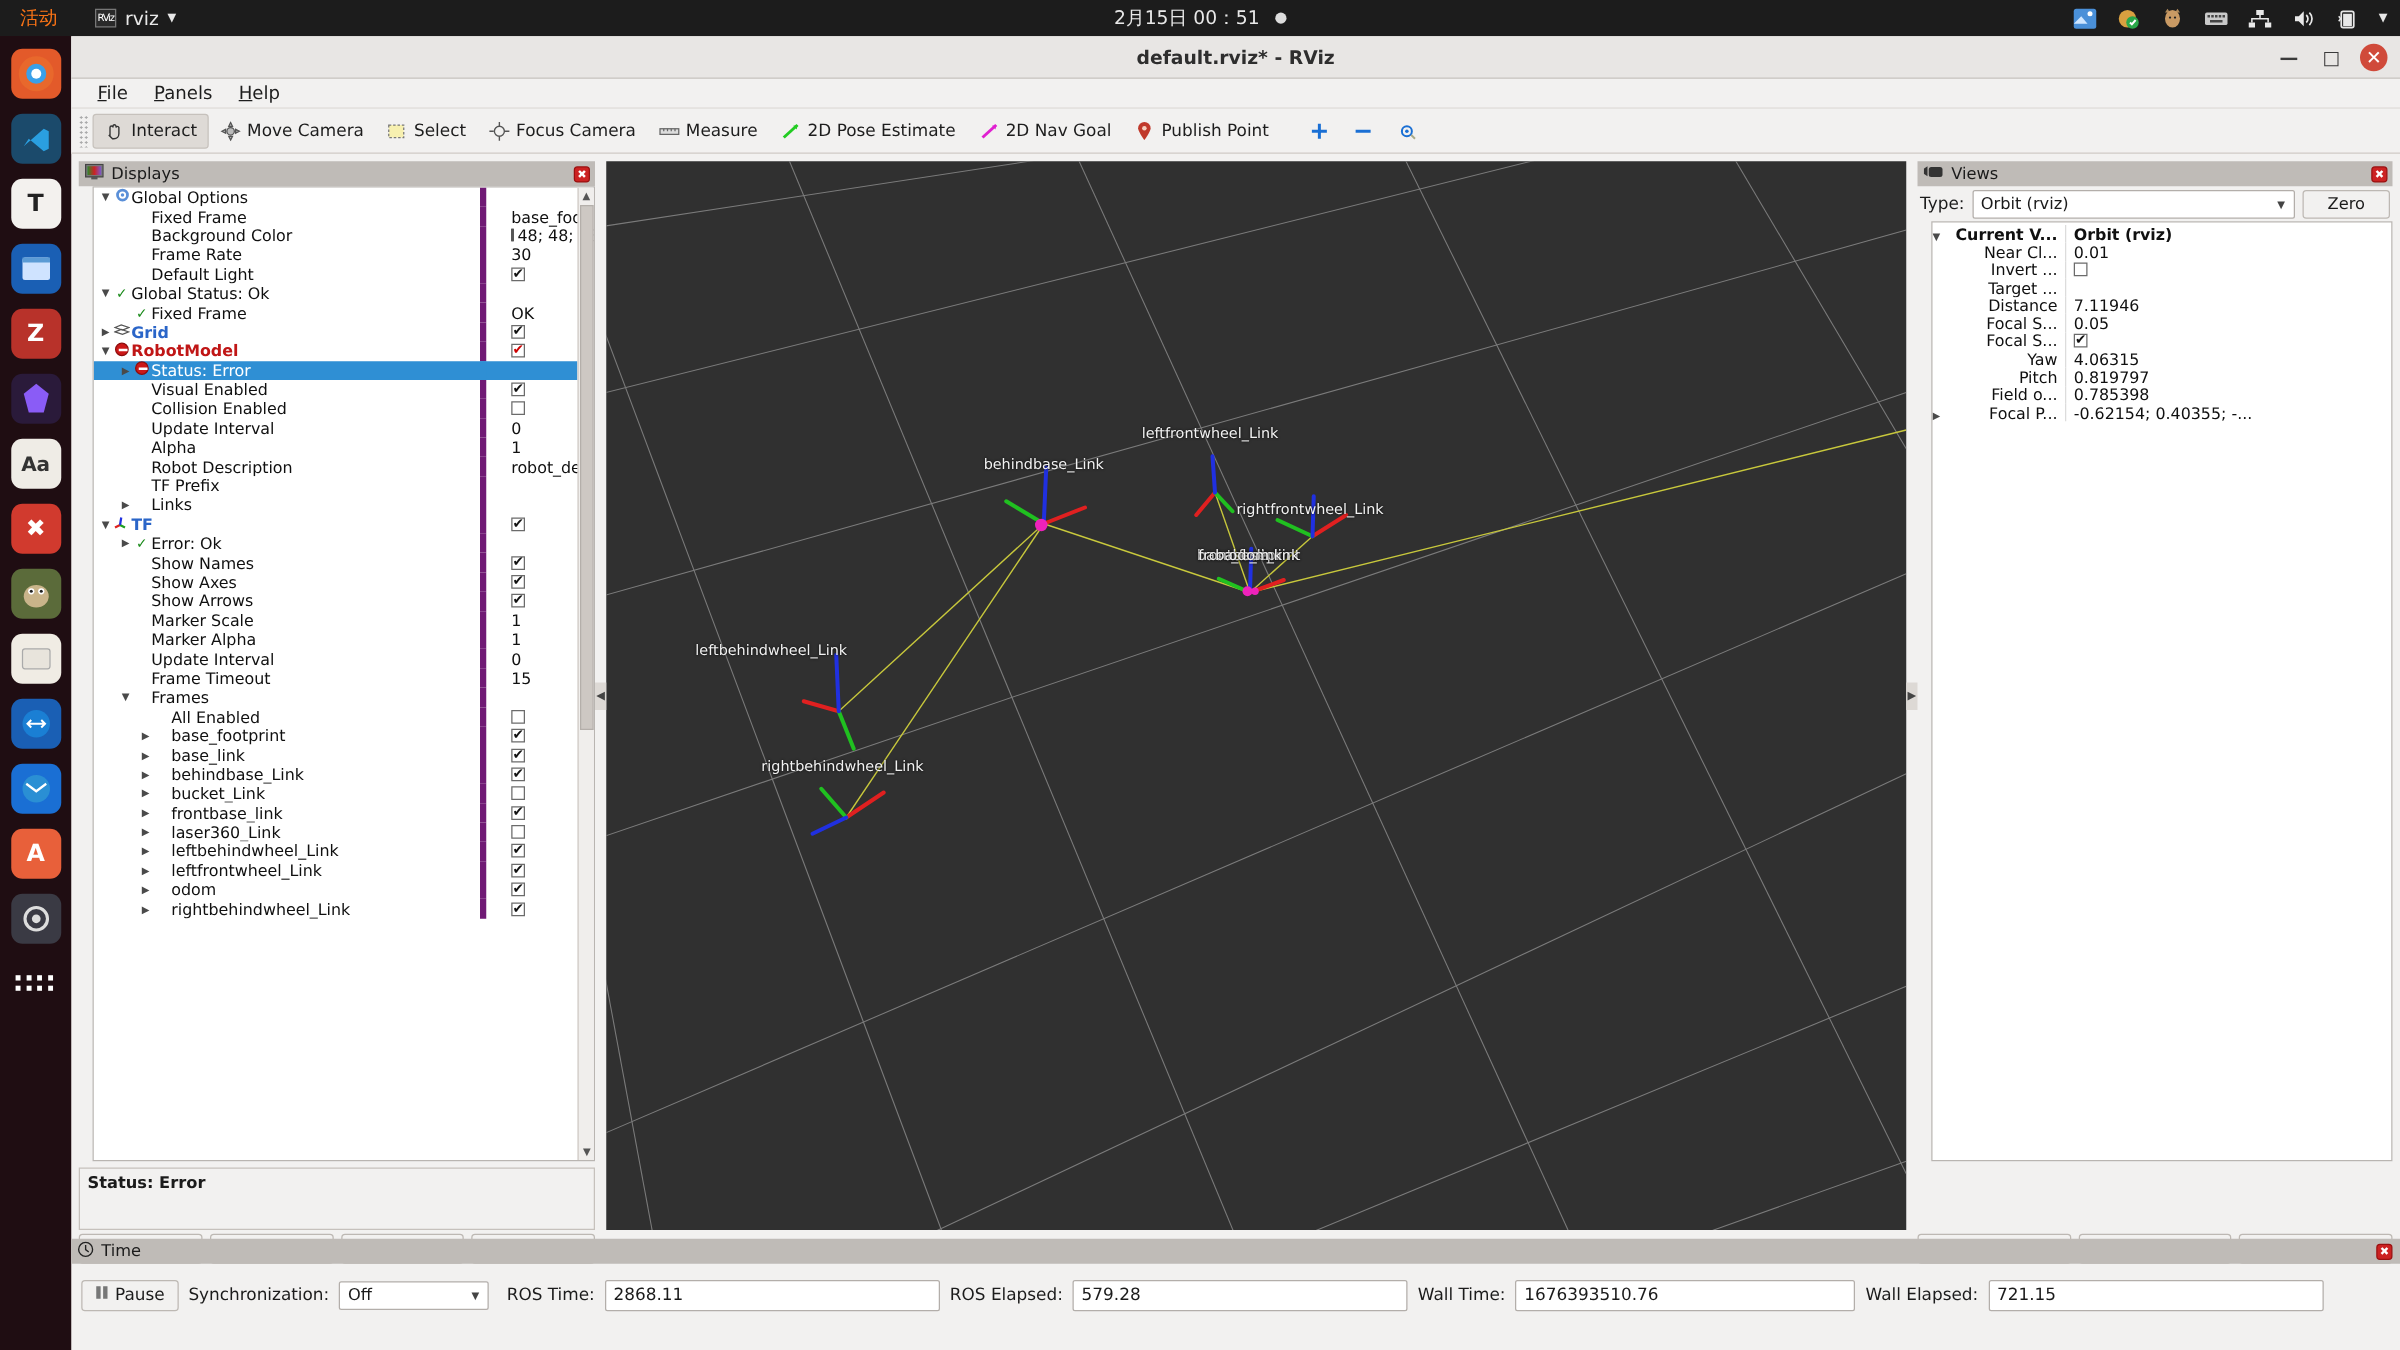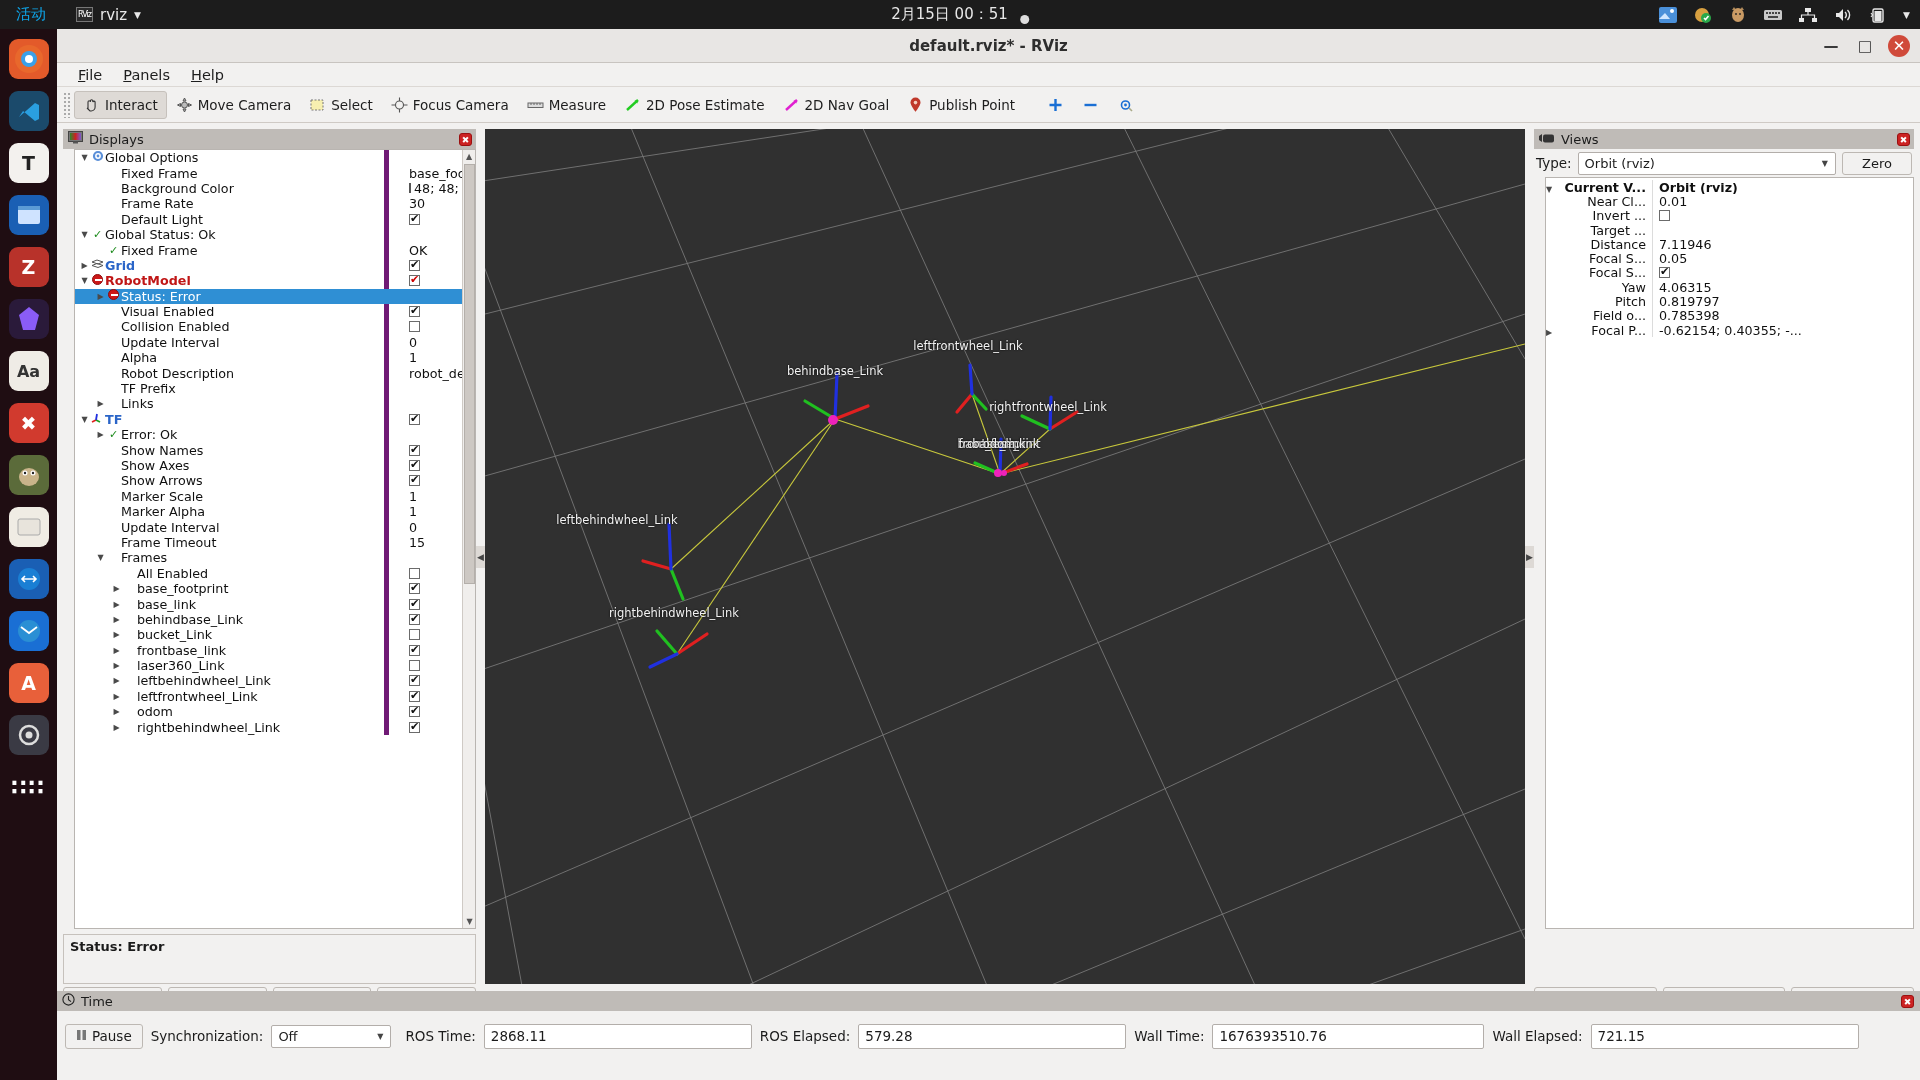--- a/index.html
+++ b/index.html
@@ -9,30 +9,30 @@
     font-family: "DejaVu Sans", "Liberation Sans", sans-serif;
     overflow: hidden;
   }
 
   
   #gnome-bar {
     position: absolute; top: 0; left: 0; width: 1920px; height: 29px;
     background: #1c1c1c; color: #e8e8e8;
     display: flex; align-items: center; font-size: 15px;
   }
-  #gnome-bar .activities { padding: 0 14px 0 16px; color: #0ea5e9; font-size: 15px; }
+  #gnome-bar .activities { padding: 0 14px 0 16px; color: #f97316; font-size: 15px; }
   #gnome-bar .appname { display: flex; align-items: center; gap: 7px; margin-left: 16px; }
   #gnome-bar .appicon {
     width: 17px; height: 15px; background: #2a2a2a; border: 1px solid #777;
     color: #fff; font-size: 8px; text-align: center; line-height: 13px; letter-spacing: -1px;
   }
   #gnome-bar .caret { font-size: 9px; }
   #gnome-bar .clock {
     position: absolute; left: 50%; transform: translateX(-50%);
-    display: flex; align-items: flex-end; gap: 12px; font-size: 15px;
+    display: flex; align-items: center; gap: 12px; font-size: 15px;
   }
   #gnome-bar .dot { width: 9px; height: 9px; border-radius: 50%; background: #ddd; display:inline-block;}
   #gnome-bar .tray {
     position: absolute; right: 10px; display: flex; align-items: center; gap: 15px;
   }
   .tr-ico { width: 20px; height: 18px; display:inline-block; }
 
   
   #dock {
     position: absolute; top: 29px; left: 0; width: 57px; height: 1051px;

